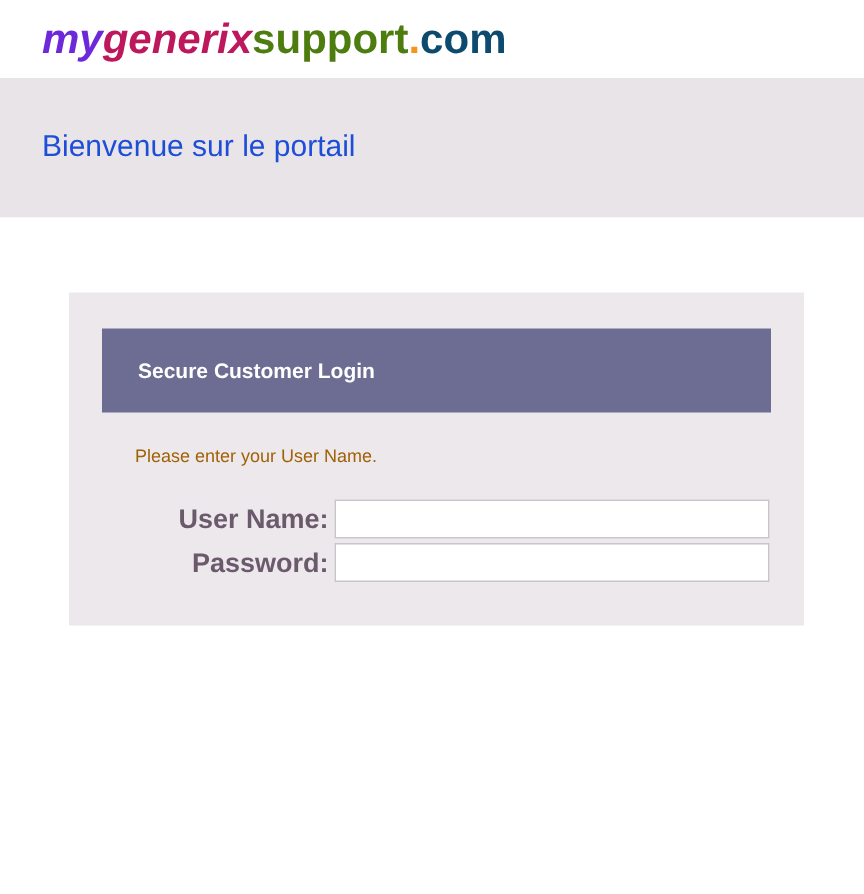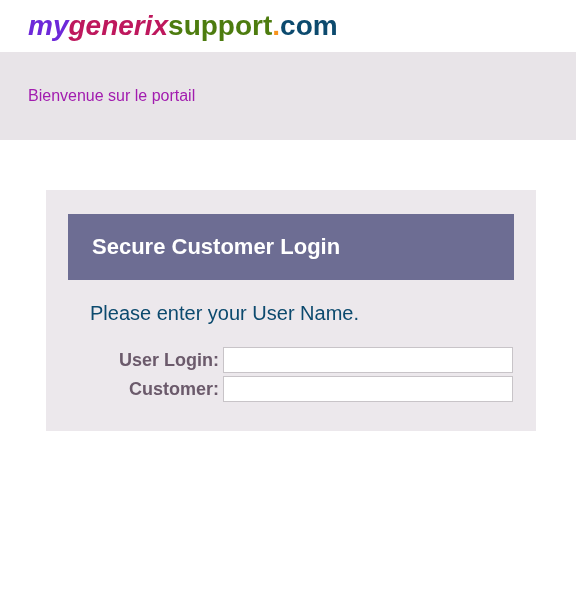--- a/index.html
+++ b/index.html
@@ -18,43 +18,43 @@
       font-family: Arial, sans-serif;
     }
     .logo-my { color: #6d28d9; font-style: italic; }
     .logo-generix { color: #be185d; font-style: italic; font-family: cursive, Arial; }
     .logo-support { color: #4d7c0f; }
     .logo-dot { color: #f7941d; }
     .logo-com { color: #0c4a6e; }
     .welcome-bar {
       background: #e8e4e8;
       padding: 35px 0 35px 28px;
-      color: #a21caf;
-      font-size: 16px;
+      color: #1d4ed8;
+      font-size: 20px;
     }
     .main-area {
       padding: 50px 30px 30px 46px;
       background: #fff;
     }
     .login-box {
       background: #ece8ec;
       padding: 24px 22px 26px 22px;
       width: 490px;
     }
     .login-title-bar {
       background: #6d6d93;
       color: #fff;
       font-weight: bold;
       padding: 20px 24px;
-      font-size: 22px;
+      font-size: 14px;
       margin-bottom: 22px;
     }
     .error-msg {
-      color: #0c4a6e;
-      font-size: 20px;
+      color: #a16207;
+      font-size: 12px;
       padding-left: 22px;
       margin-bottom: 22px;
     }
     .form-row {
       display: flex;
       align-items: center;
       margin-bottom: 3px;
     }
     .form-label {
       color: #6b5a6b;
@@ -109,24 +109,24 @@
 <div class="welcome-bar">
   <span>Bienvenue sur le portail</span>
 </div>
 
 <div class="main-area">
   <div class="login-box">
     <div class="login-title-bar">Secure Customer Login</div>
     <div class="error-msg">Please enter your User Name.</div>
 
     <div class="form-row">
-      <div class="form-label">User Login:</div>
+      <div class="form-label">User Name:</div>
       <input type="text" class="form-input" value="" style="">
     </div>
 
     <div class="form-row">
-      <div class="form-label">Customer:</div>
+      <div class="form-label">Password:</div>
       <input type="password" class="form-input" value="" style="">
     </div>
 
 
   </div>
 </div>
 
 </body></html>

